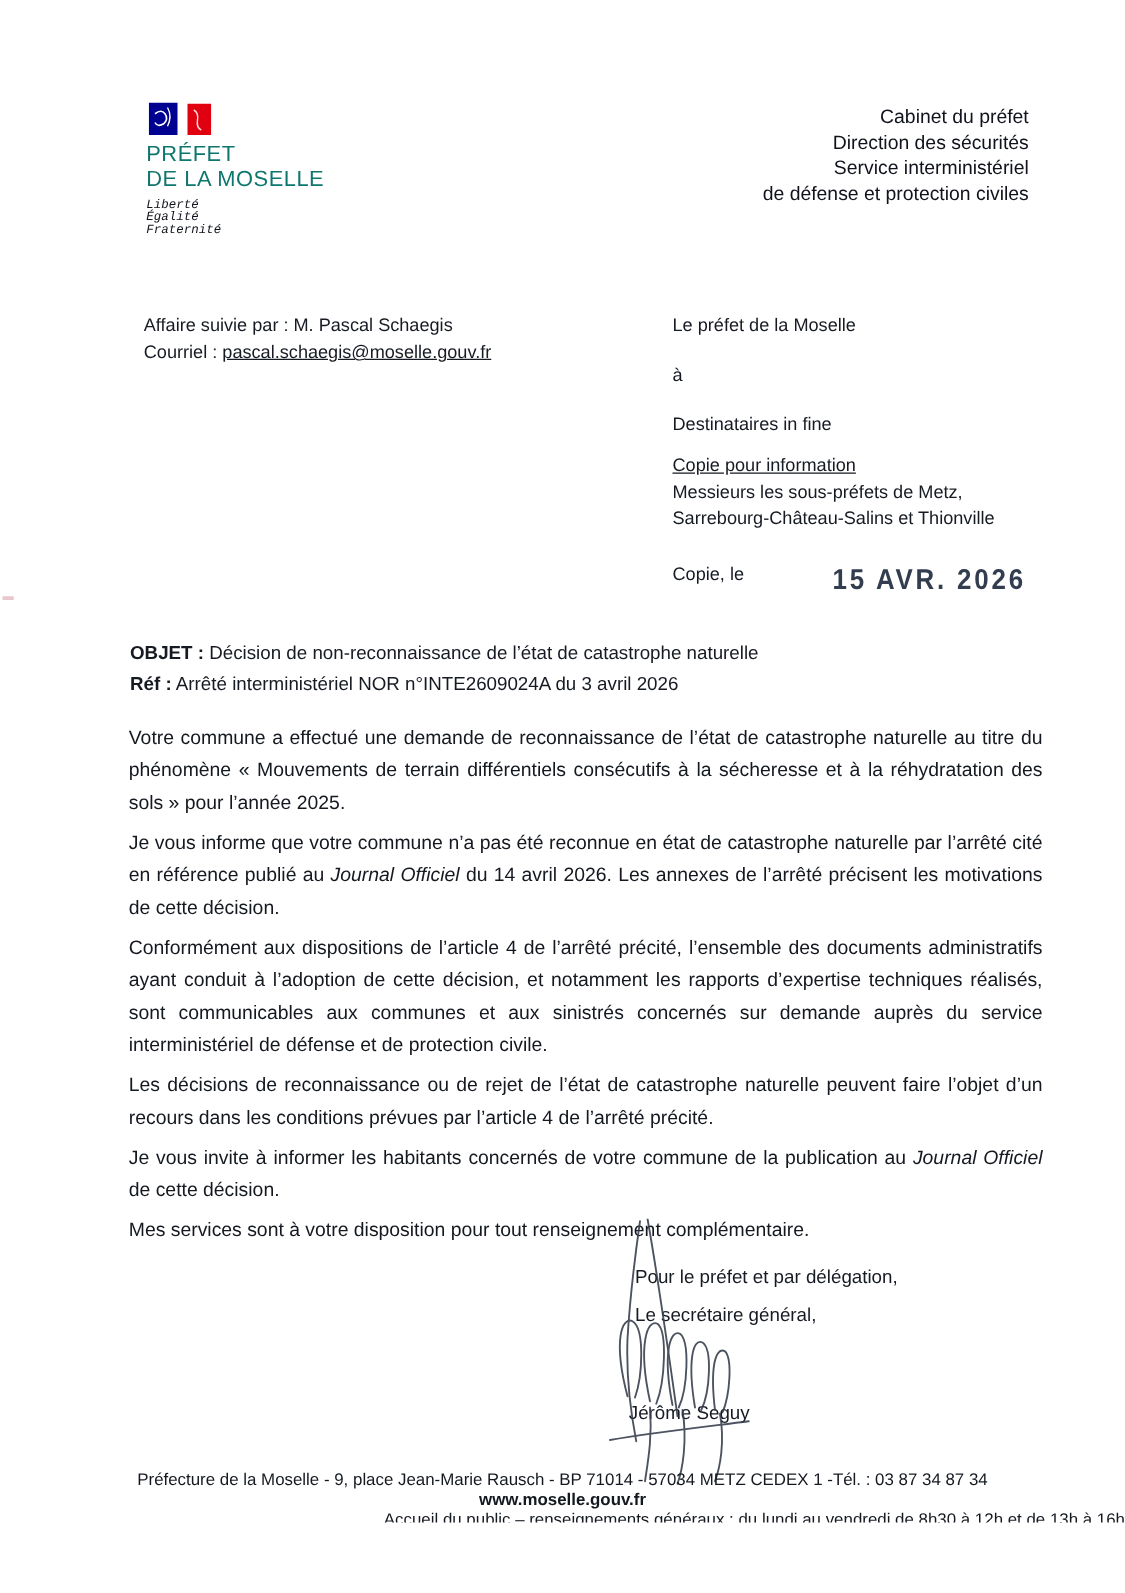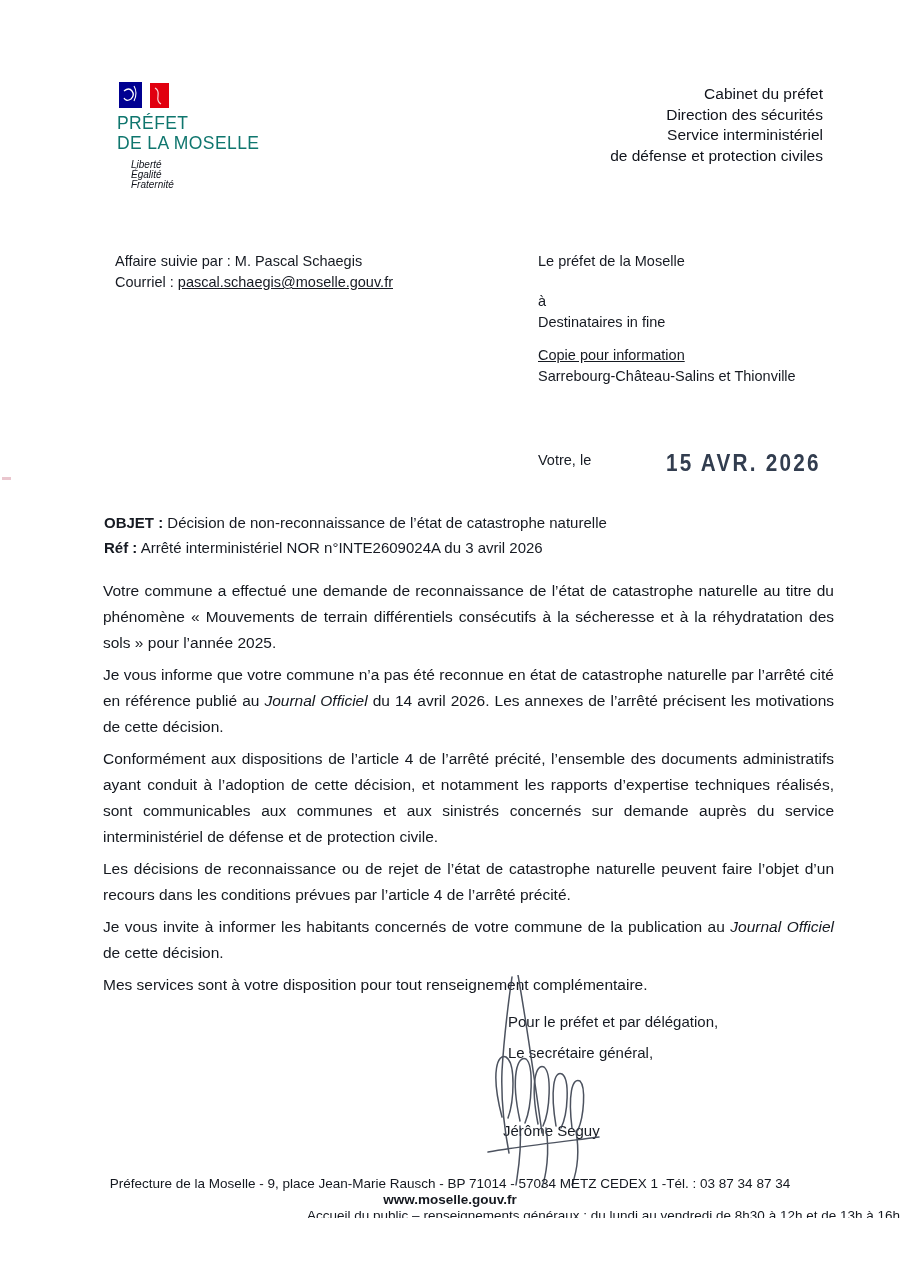--- a/index.html
+++ b/index.html
@@ -8,34 +8,34 @@
     font-family:"Liberation Sans", sans-serif;
     color:#161a22;position:relative;overflow:hidden;
   }
   .page{position:absolute;inset:0;}
 
   
   .logo{position:absolute;left:117px;top:82px;}
   .flag{display:flex;height:26px;margin-bottom:5px;margin-left:2px;}
   .flag svg{display:block;}
   .logo-name{font-weight:normal;font-size:17.5px;line-height:20px;letter-spacing:.4px;color:#0f766e;}
-  .motto{font-family:Liberation Sans, sans-serif;font-style:italic;font-size:10px;line-height:9.8px;margin-top:7px;margin-left:14px;color:#10131b;}
+  .motto{font-family:Liberation Mono, monospace;font-style:italic;font-size:10px;line-height:9.8px;margin-top:7px;margin-left:0;color:#10131b;}
 
   
   .service{position:absolute;top:84px;right:77px;text-align:right;
     font-weight:normal;font-size:15.5px;line-height:20.5px;color:#10131b;}
 
   
   .contact{position:absolute;left:115px;top:251px;font-size:14.5px;line-height:21px;}
   .email{color:inherit;text-decoration:underline;cursor:pointer;}
 
   
   .recipient{position:absolute;left:538px;top:251px;font-size:14.5px;line-height:21px;}
   .r-a{margin-top:19px;}
-  .r-dest{}
+  .r-dest{margin-top:18px;}
   .r-copy{margin-top:12px;text-decoration:underline;}
 
   
   .dateline{position:absolute;left:538px;top:452px;font-size:14.5px;}
   .stamp{position:absolute;left:666px;top:450px;font-size:23px;font-weight:bold;
     letter-spacing:2.5px;color:#323d4f;transform:scaleX(.9);transform-origin:left top;
     white-space:nowrap;}
 
   
   .subject{position:absolute;left:104px;top:510px;width:720px;font-size:15px;line-height:25px;}
@@ -97,24 +97,25 @@
   <div class="contact">
     <div>Affaire suivie par : M. Pascal Schaegis</div>
     <div><span>Courriel : </span><a class="email">pascal.schaegis@moselle.gouv.fr</a></div>
   </div>
 
   <div class="recipient">
     <div>Le préfet de la Moselle</div>
     <div class="r-a">à</div>
     <div class="r-dest">Destinataires in fine</div>
     <div class="r-copy">Copie pour information</div>
+    <div>Messieurs les sous-préfets de Metz,</div>
     <div>Sarrebourg-Château-Salins et Thionville</div>
   </div>
 
-  <div class="dateline">Votre, le</div>
+  <div class="dateline">Copie, le</div>
   <div class="stamp">15 AVR. 2026</div>
 
   <div class="subject">
     <div><span class="lbl">OBJET :</span> <span>Décision de non-reconnaissance de l’état de catastrophe naturelle</span></div>
     <div><span class="lbl">Réf :</span> <span>Arrêté interministériel NOR n°INTE2609024A du 3 avril 2026</span></div>
   </div>
 
   <div class="body-text">
     <p>Votre commune a effectué une demande de reconnaissance de l’état de catastrophe naturelle au titre du phénomène « Mouvements de terrain différentiels consécutifs à la sécheresse et à la réhydratation des sols » pour l’année 2025.</p>
     <p><span>Je vous informe que votre commune n’a pas été reconnue en état de catastrophe naturelle par l’arrêté cité en référence publié au </span><i class="it">Journal Officiel</i><span> du 14 avril 2026. Les annexes de l’arrêté précisent les motivations de cette décision.</span></p>

